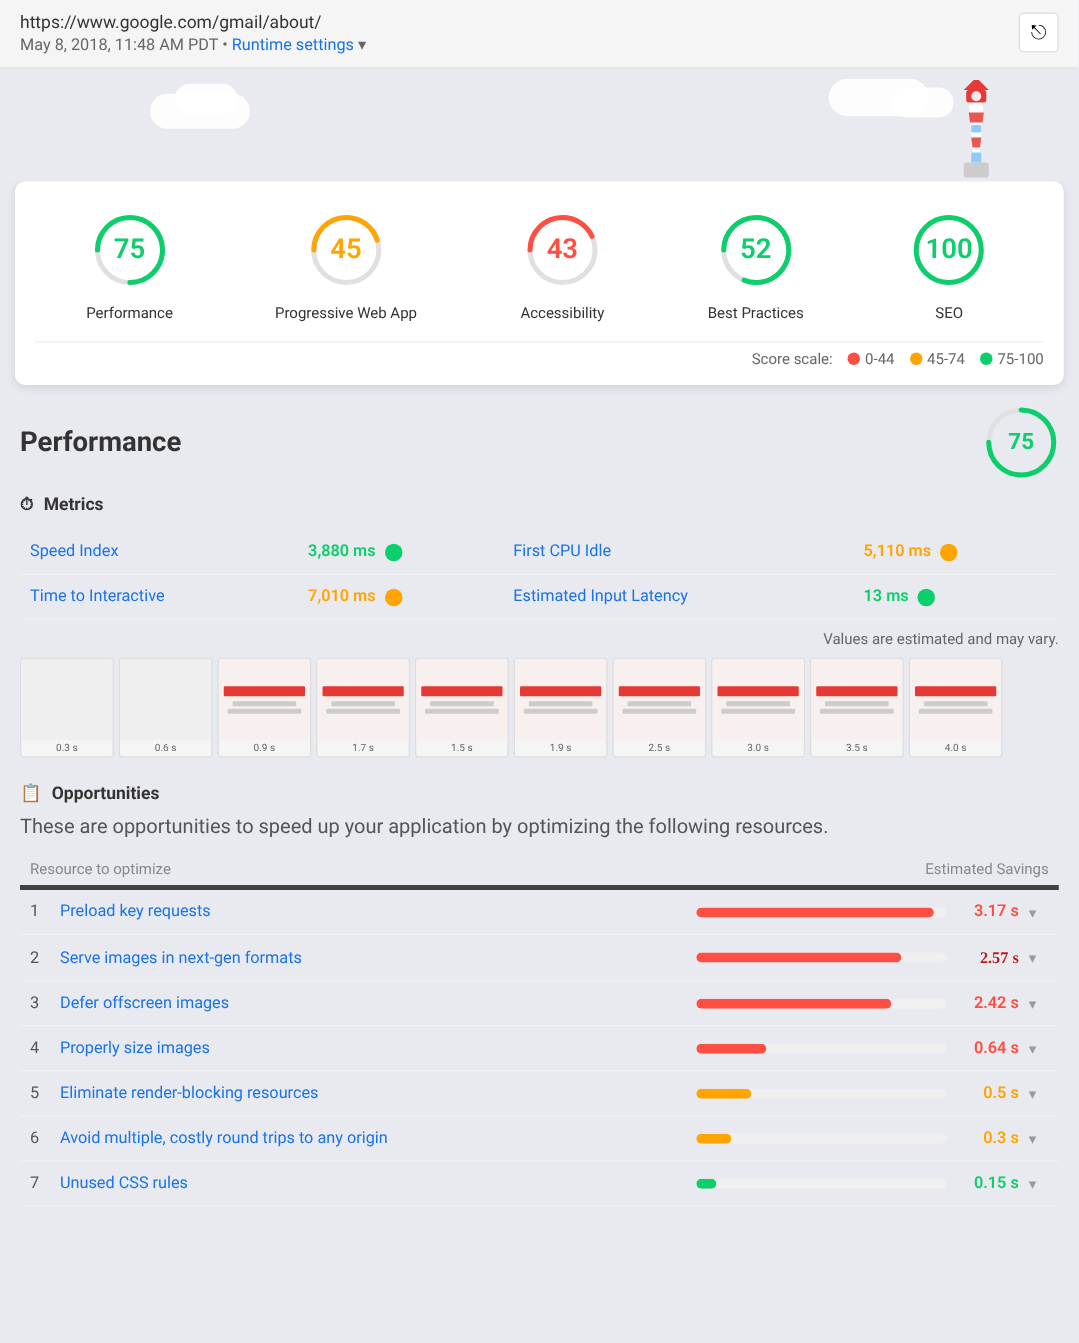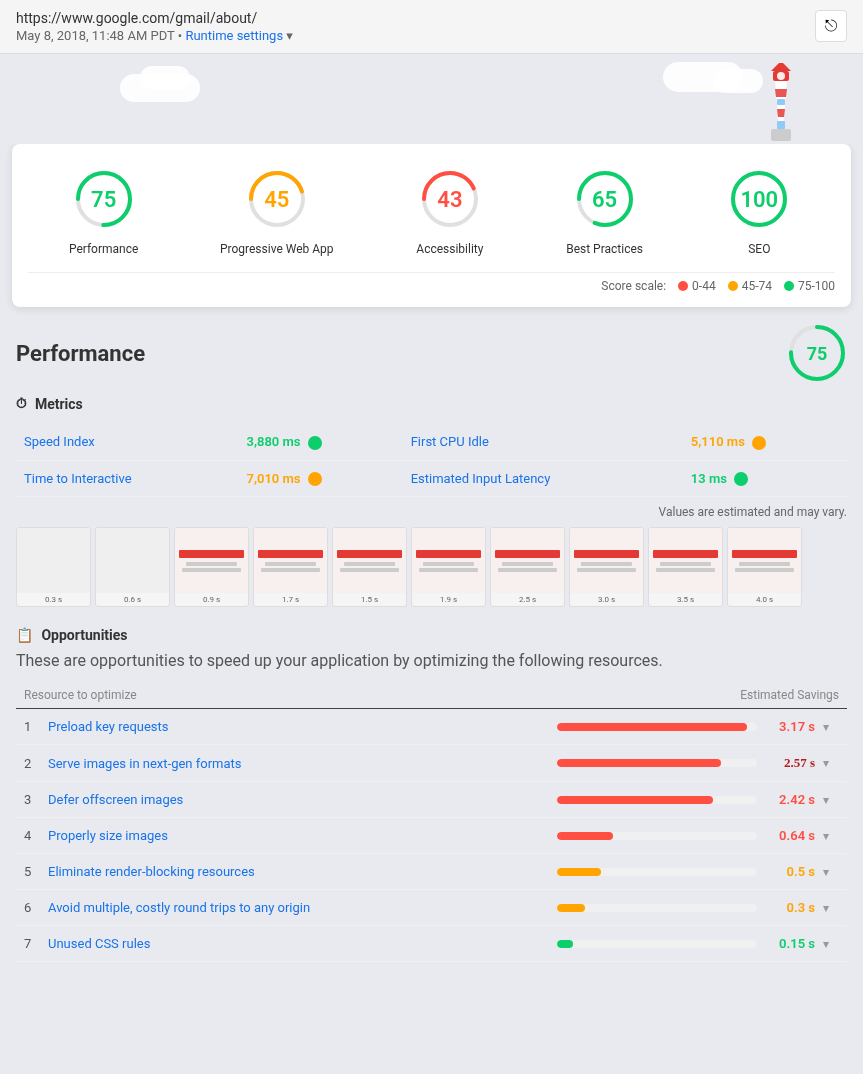--- a/index.html
+++ b/index.html
@@ -209,21 +209,21 @@
       font-size: 16px;
       color: #555;
       margin-bottom: 12px;
     }
     .opps-table-header {
       display: flex;
       justify-content: space-between;
       padding: 6px 8px;
       font-size: 12px;
       color: #888;
-      border-bottom: 1px solid #404040;
+      border-bottom: 4px solid #404040;
     }
     .opp-row {
       display: flex;
       align-items: center;
       padding: 10px 8px;
       border-bottom: 1px solid #f0f0f0;
       gap: 8px;
     }
     .opp-num {
       font-size: 13px;
@@ -341,21 +341,21 @@
       <span class="score-num" style="color:#ff4e42;">43</span>
     </div>
     <span class="score-label">Accessibility</span>
   </div>
       <div class="score-item">
     <div class="score-circle">
       <svg width="70" height="70" viewBox="0 0 70 70">
         <circle cx="35" cy="35" r="26" stroke="#e0e0e0" stroke-width="4" fill="none"></circle>
         <circle cx="35" cy="35" r="26" stroke="#0cce6b" stroke-width="4" fill="none" stroke-dasharray="132.32 163.36" stroke-linecap="round" transform="rotate(-90 35 35)"></circle>
       </svg>
-      <span class="score-num" style="color:#0cce6b;">65</span>
+      <span class="score-num" style="color:#0cce6b;">52</span>
     </div>
     <span class="score-label">Best Practices</span>
   </div>
       <div class="score-item">
     <div class="score-circle">
       <svg width="70" height="70" viewBox="0 0 70 70">
         <circle cx="35" cy="35" r="26" stroke="#e0e0e0" stroke-width="4" fill="none"></circle>
         <circle cx="35" cy="35" r="26" stroke="#0cce6b" stroke-width="4" fill="none" stroke-dasharray="163.36 163.36" stroke-linecap="round" transform="rotate(-90 35 35)"></circle>
       </svg>
       <span class="score-num" style="color:#0cce6b;">100</span>

